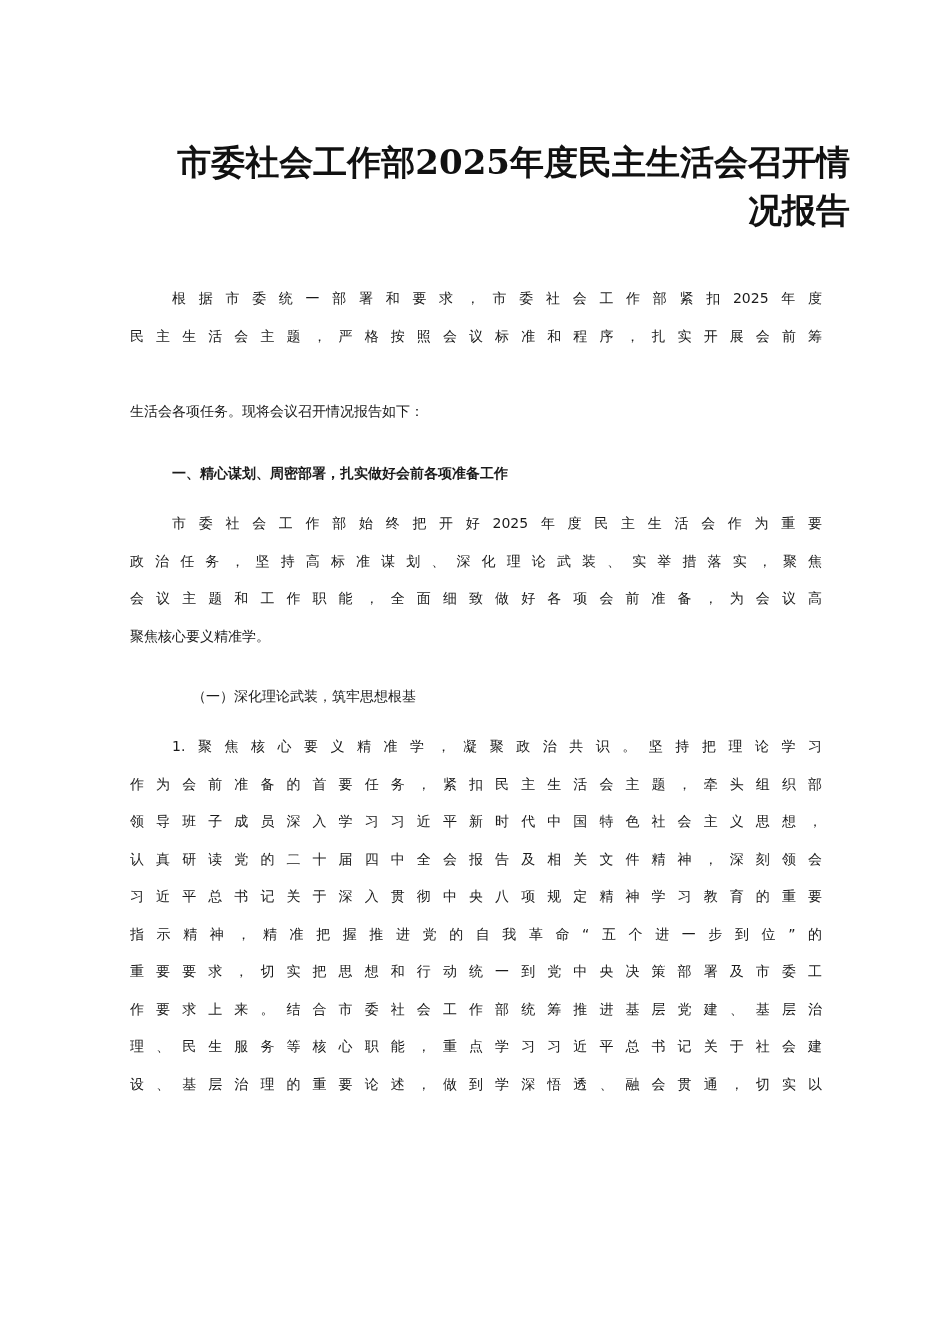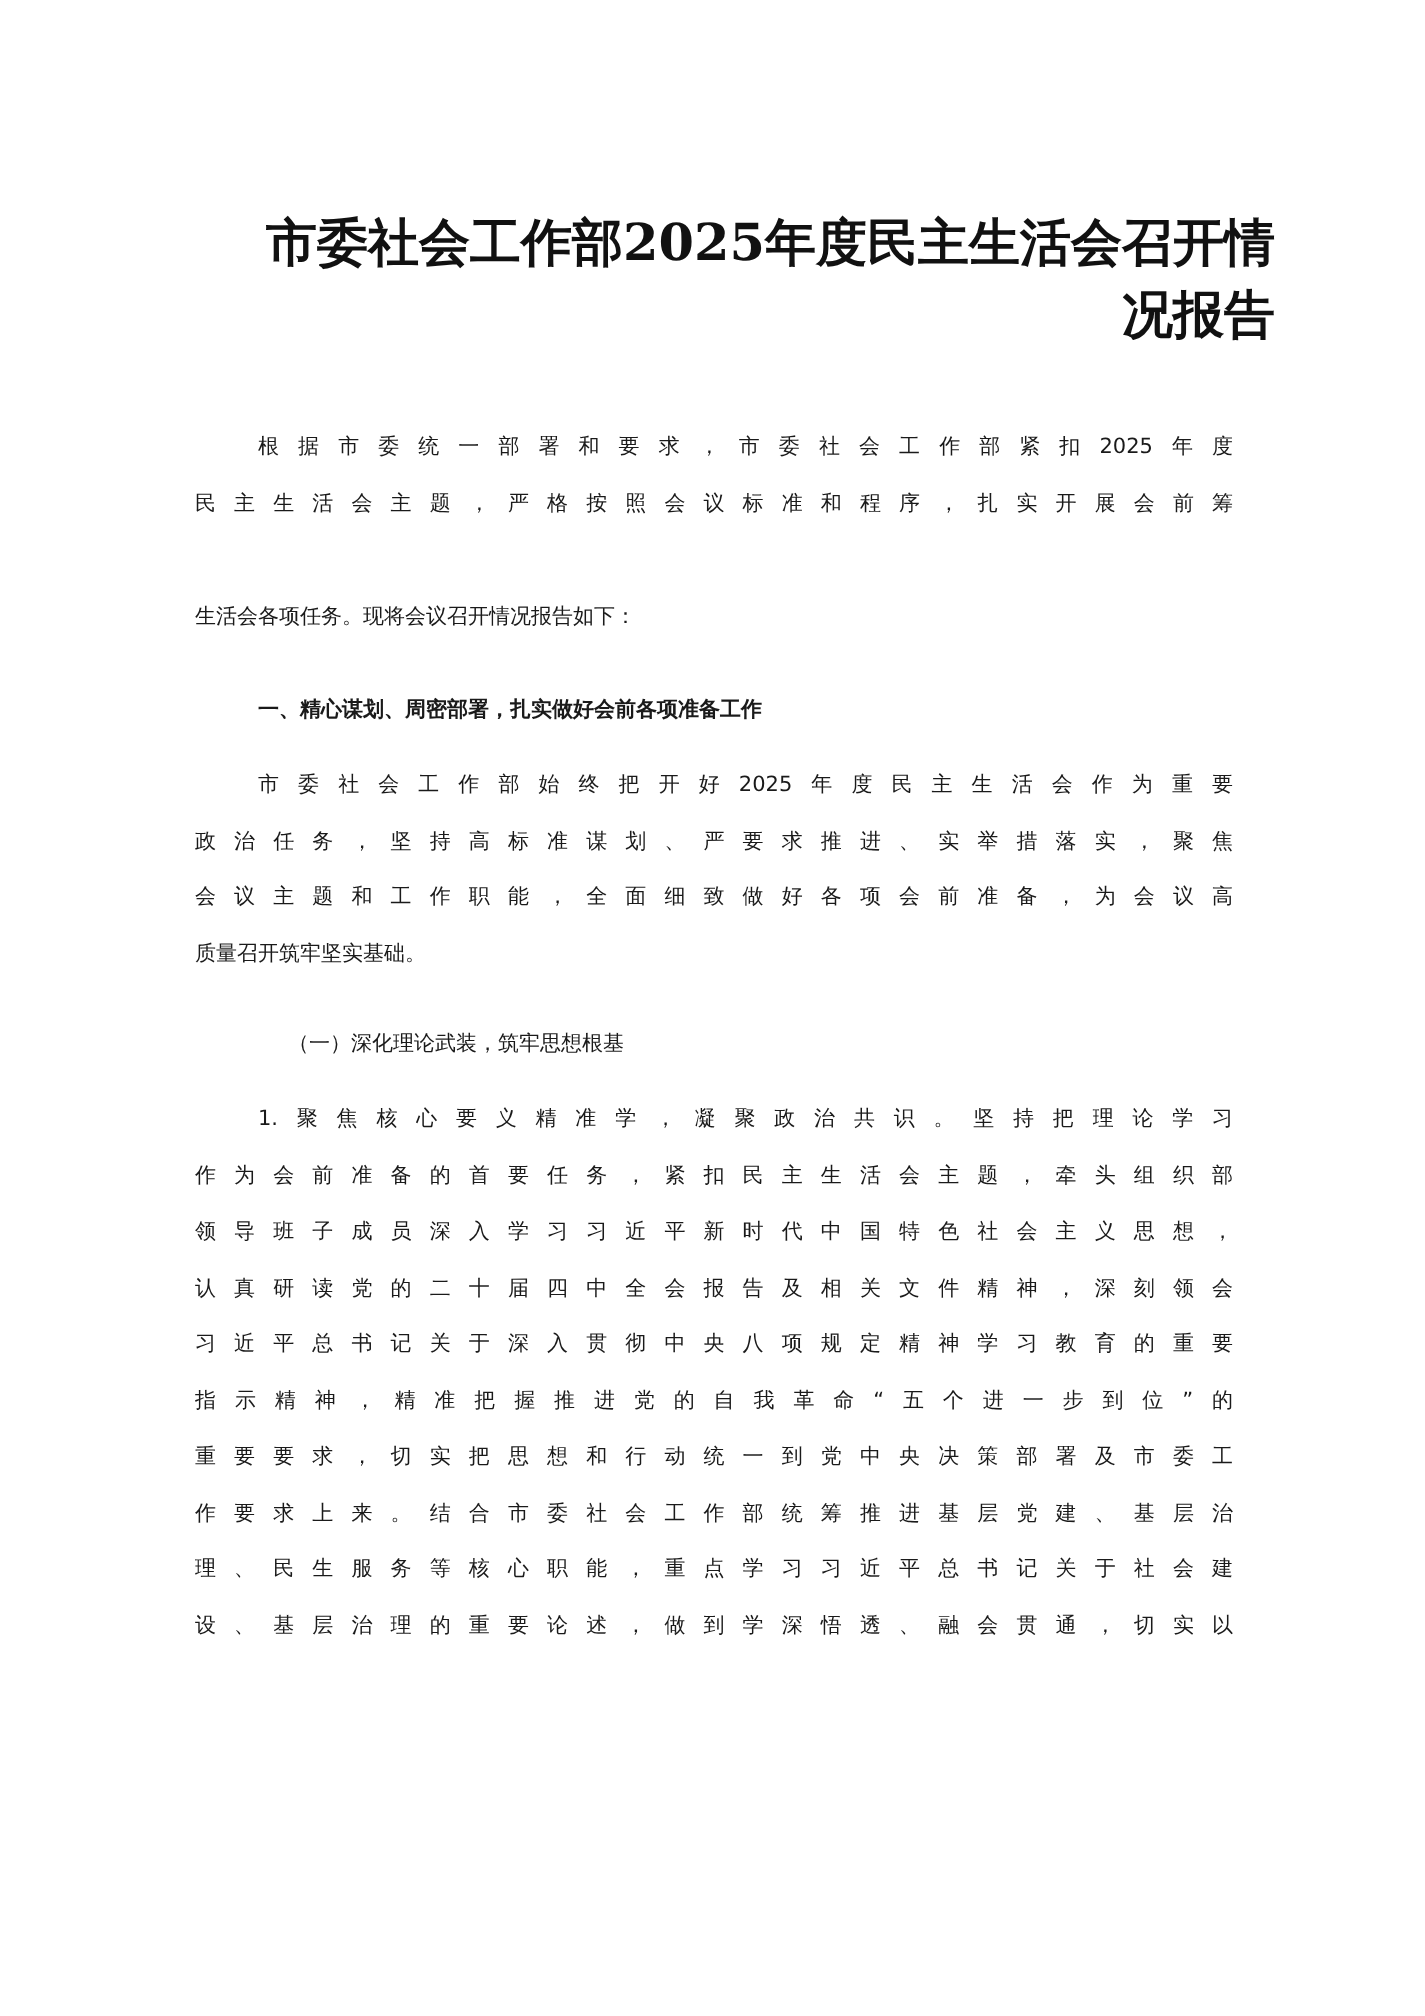--- a/index.html
+++ b/index.html
@@ -28,23 +28,23 @@
   <div class="title" style="top:138px;">市委社会工作部2025年度民主生活会召开情</div>
   <div class="title" style="top:186px;">况报告</div>
 
   <div class="line indent" style="top:280px;">根据市委统一部署和要求，市委社会工作部紧扣2025年度</div>
   <div class="line" style="top:318px;">民主生活会主题，严格按照会议标准和程序，扎实开展会前筹</div>
   <div class="line last" style="top:393px;">生活会各项任务。现将会议召开情况报告如下：</div>
 
   <div class="line indent heading1" style="top:455px;">一、精心谋划、周密部署，扎实做好会前各项准备工作</div>
 
   <div class="line indent" style="top:505px;">市委社会工作部始终把开好2025年度民主生活会作为重要</div>
-  <div class="line" style="top:543px;">政治任务，坚持高标准谋划、严要求推进、实举措落实，聚焦</div>
+  <div class="line" style="top:543px;">政治任务，坚持高标准谋划、深化理论武装、实举措落实，聚焦</div>
   <div class="line" style="top:580px;">会议主题和工作职能，全面细致做好各项会前准备，为会议高</div>
-  <div class="line last" style="top:618px;">质量召开筑牢坚实基础。</div>
+  <div class="line last" style="top:618px;">聚焦核心要义精准学。</div>
 
   <div class="line indent heading2" style="top:678px;margin-left:20px;">（一）深化理论武装，筑牢思想根基</div>
 
   <div class="line indent" style="top:728px;">1.聚焦核心要义精准学，凝聚政治共识。坚持把理论学习</div>
   <div class="line" style="top:766px;">作为会前准备的首要任务，紧扣民主生活会主题，牵头组织部</div>
   <div class="line" style="top:803px;">领导班子成员深入学习习近平新时代中国特色社会主义思想，</div>
   <div class="line" style="top:841px;">认真研读党的二十届四中全会报告及相关文件精神，深刻领会</div>
   <div class="line" style="top:878px;">习近平总书记关于深入贯彻中央八项规定精神学习教育的重要</div>
   <div class="line" style="top:916px;">指示精神，精准把握推进党的自我革命“五个进一步到位”的</div>
   <div class="line" style="top:953px;">重要要求，切实把思想和行动统一到党中央决策部署及市委工</div>

